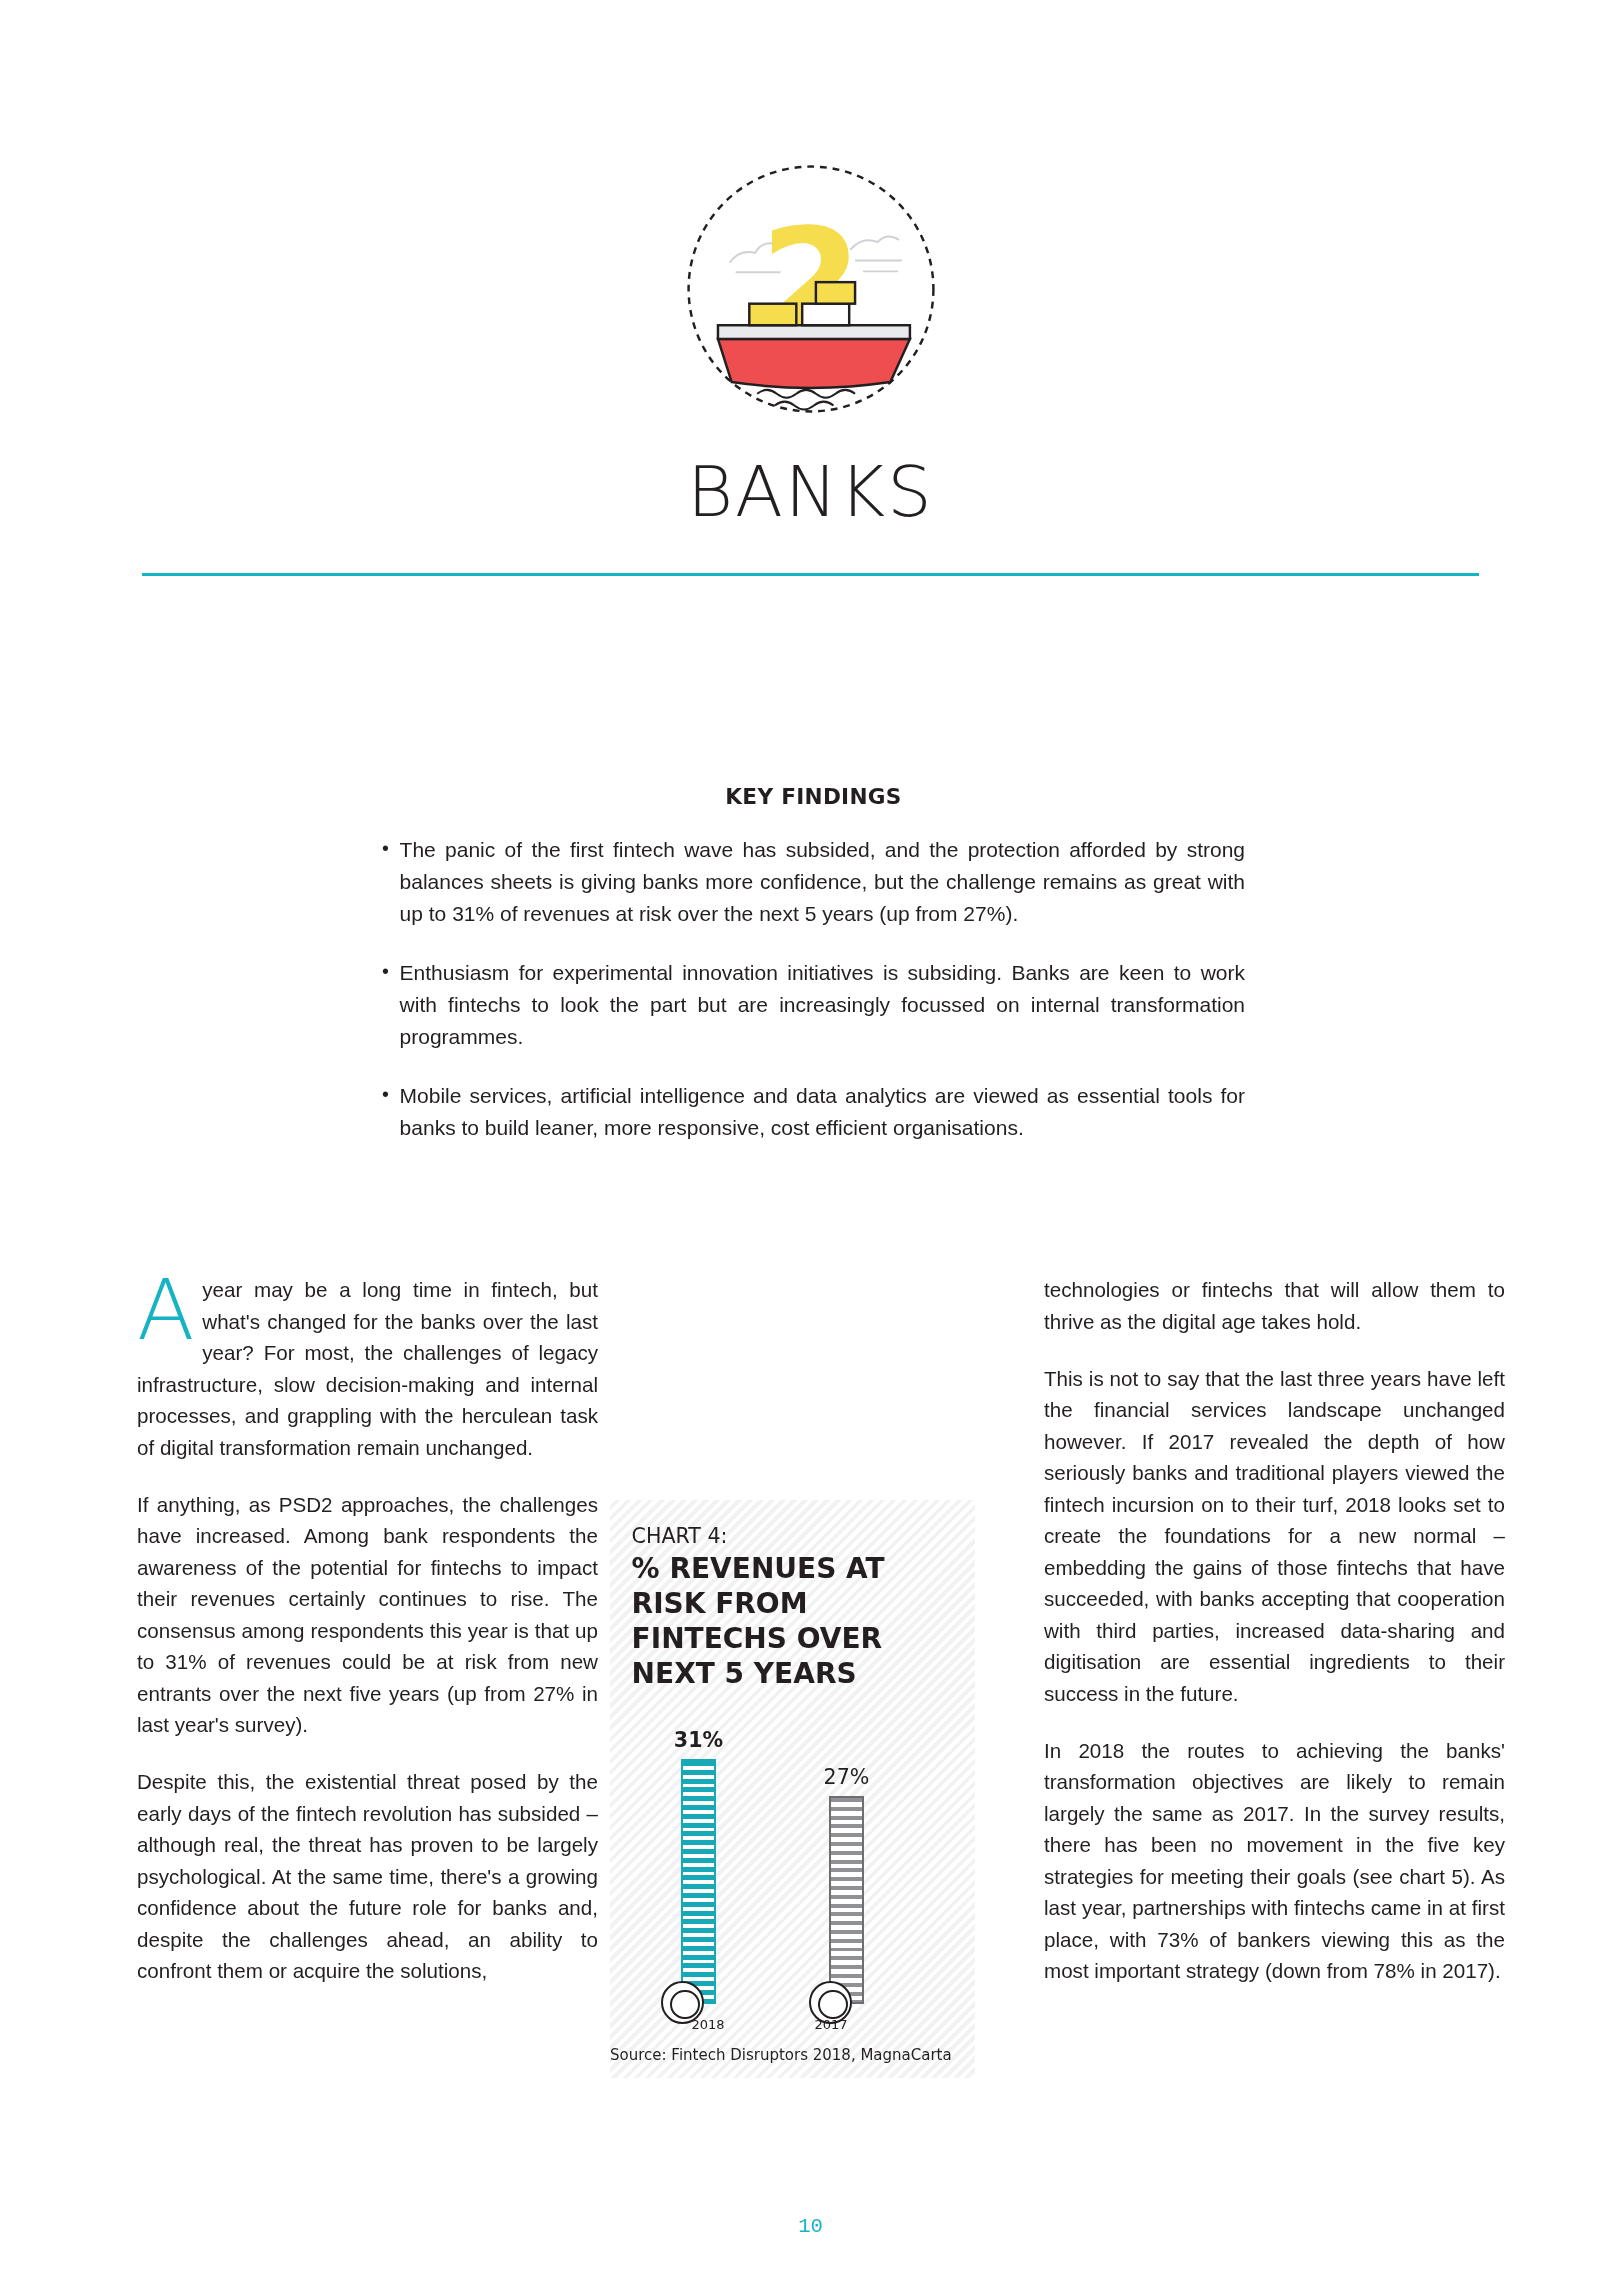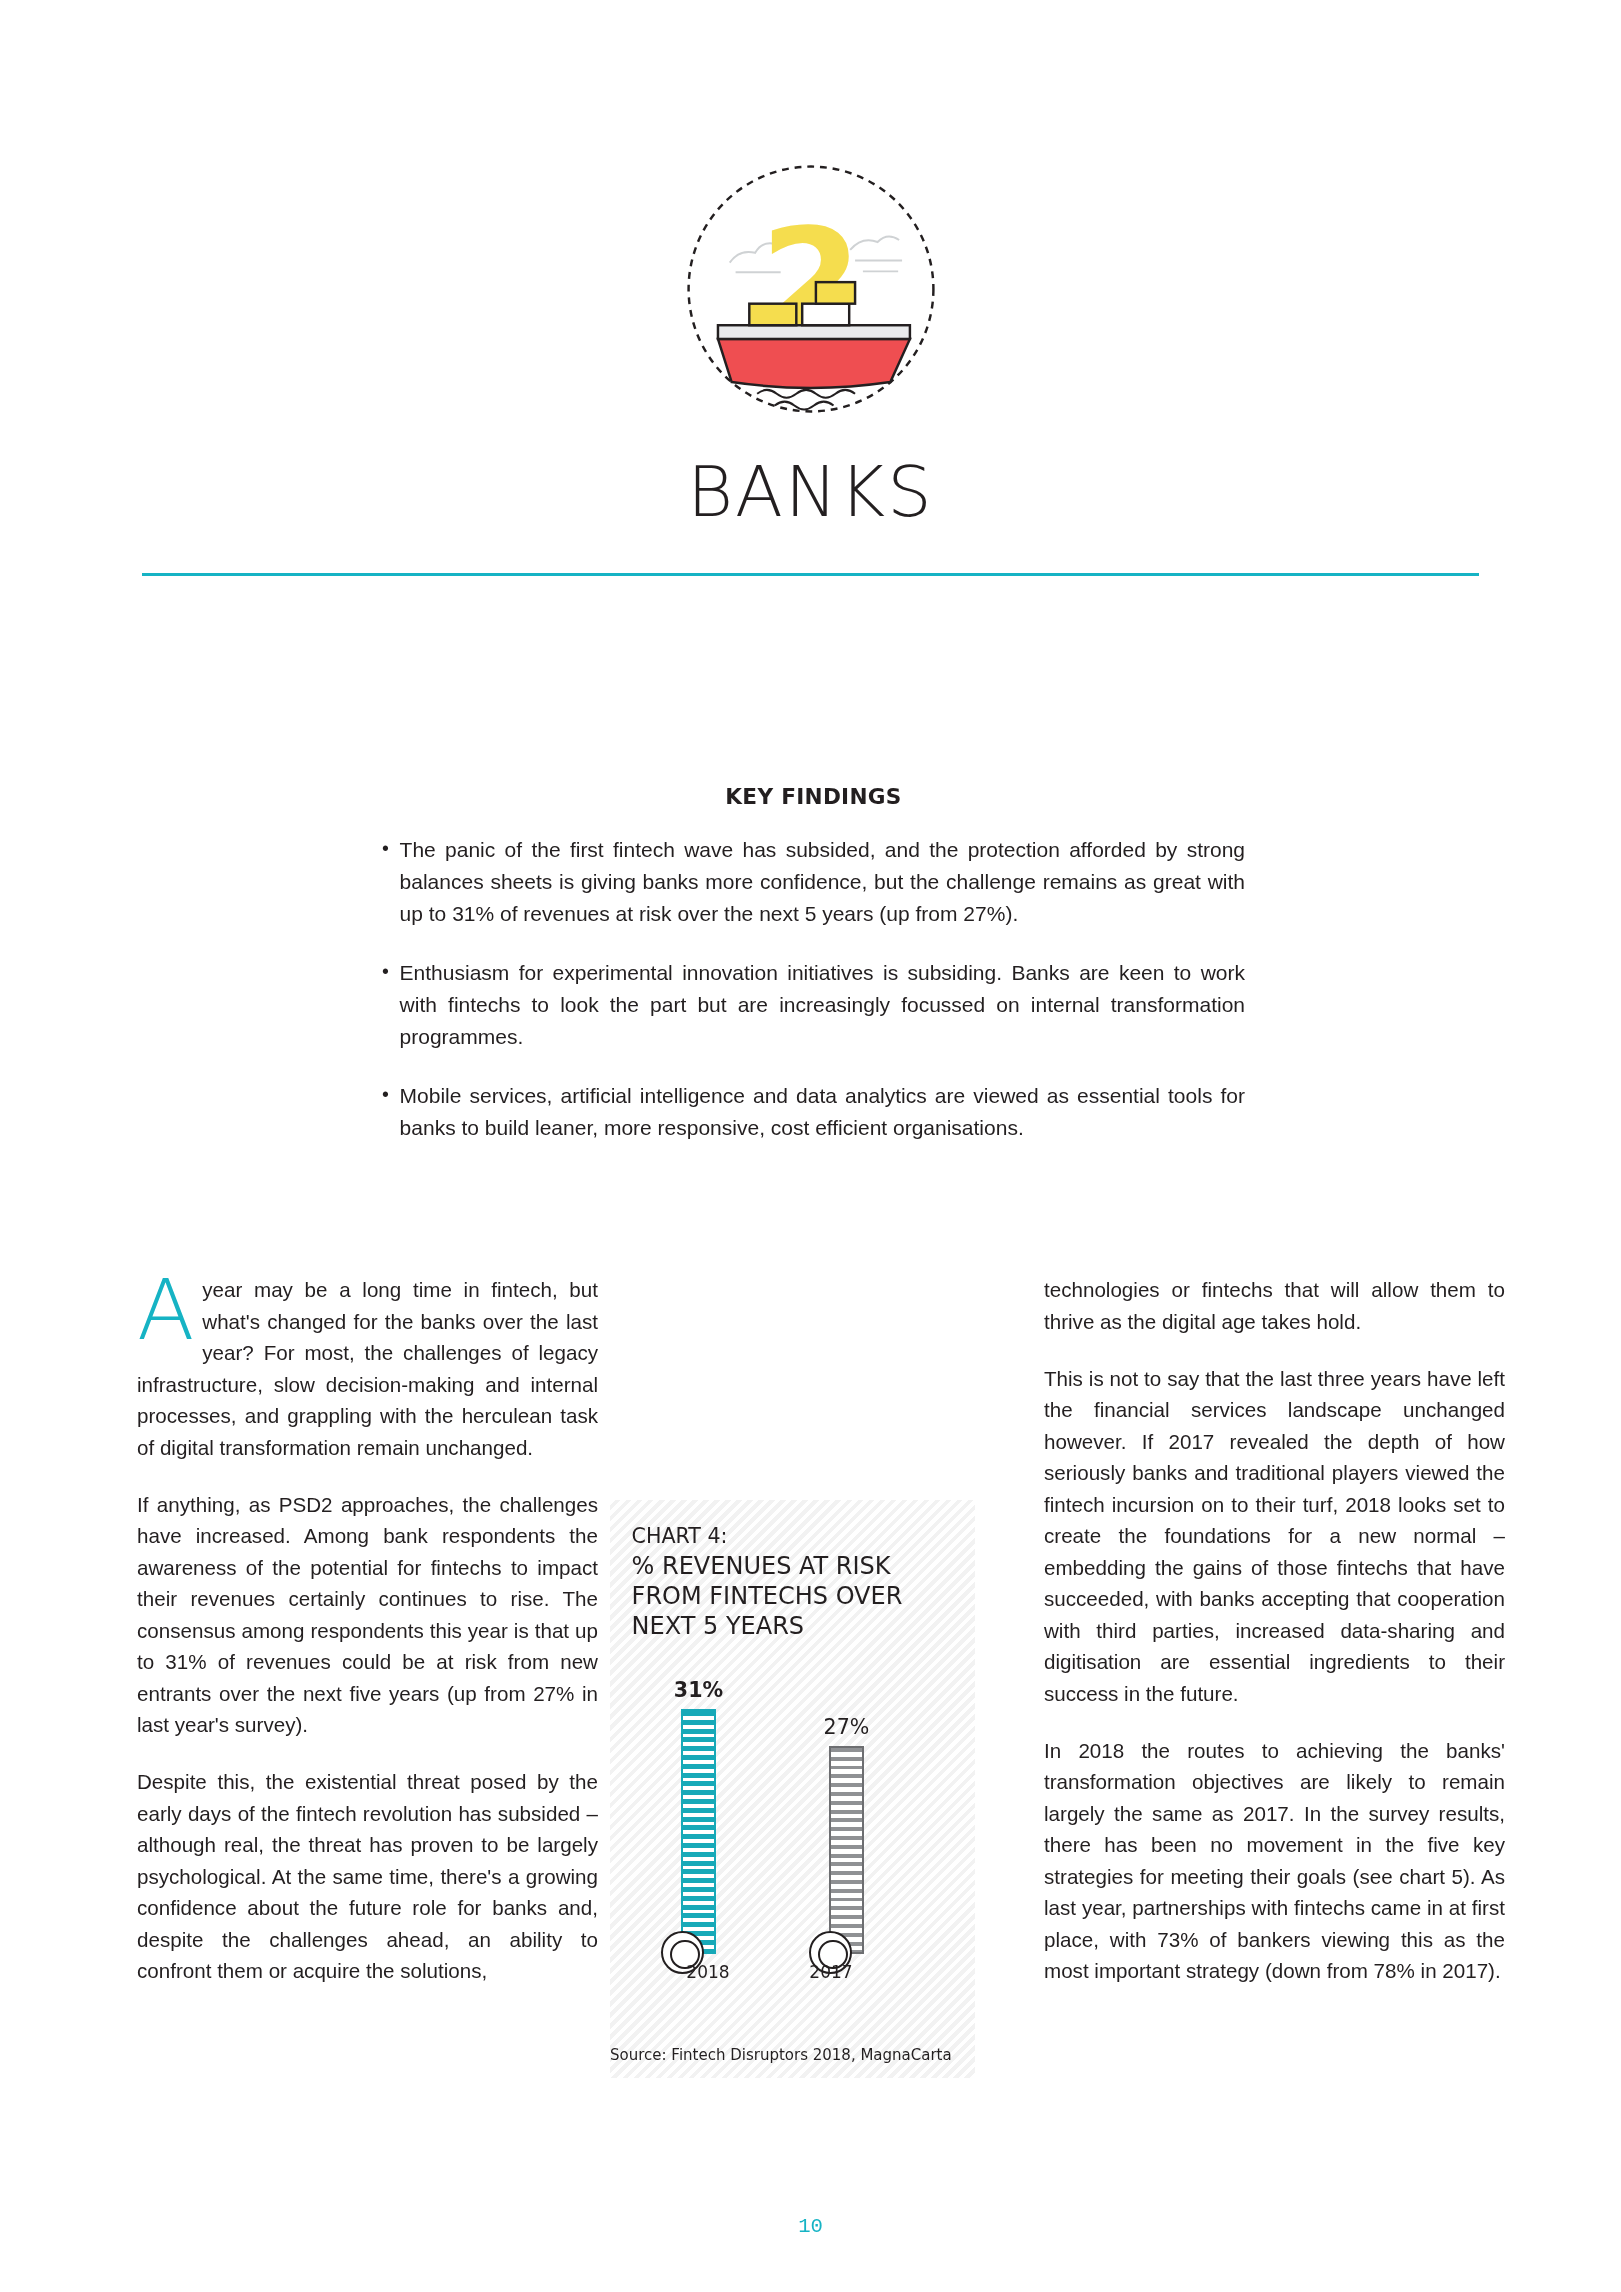--- a/index.html
+++ b/index.html
@@ -135,22 +135,22 @@
     padding: 23.5px 17.6px 0 21.6px;
   }
   .chart-label {
     font-family: "DejaVu Sans", sans-serif;
     font-size: 20.6px;
     color: #231f20;
     margin-bottom: 3.9px;
   }
   .chart-title {
     font-family: "DejaVu Sans", sans-serif;
-    font-weight: normal;
-    font-size: 24px;
+    font-weight: bold;
+    font-size: 28px;
     line-height: 1.25;
     color: #231f20;
   }
   .chart-plot {
     position: relative;
     height: 372px;
     margin-top: 9.8px;
   }
   .bar-group {
     position: absolute;
@@ -204,21 +204,21 @@
     width: 25.5px; height: 25.5px;
     border-radius: 50%;
     border: 2px solid #231f20;
   }
   .bar-cat {
     position: absolute;
     bottom: 41px;
     width: 88px;
     text-align: center;
     font-family: "DejaVu Sans", sans-serif;
-    font-size: 17px;
+    font-size: 13px;
     color: #231f20;
   }
   .chart-source {
     position: absolute;
     bottom: 13.7px;
     left: 0;
     width: 100%;
     text-align: left;
     font-family: "DejaVu Sans", sans-serif;
     font-size: 15px;

